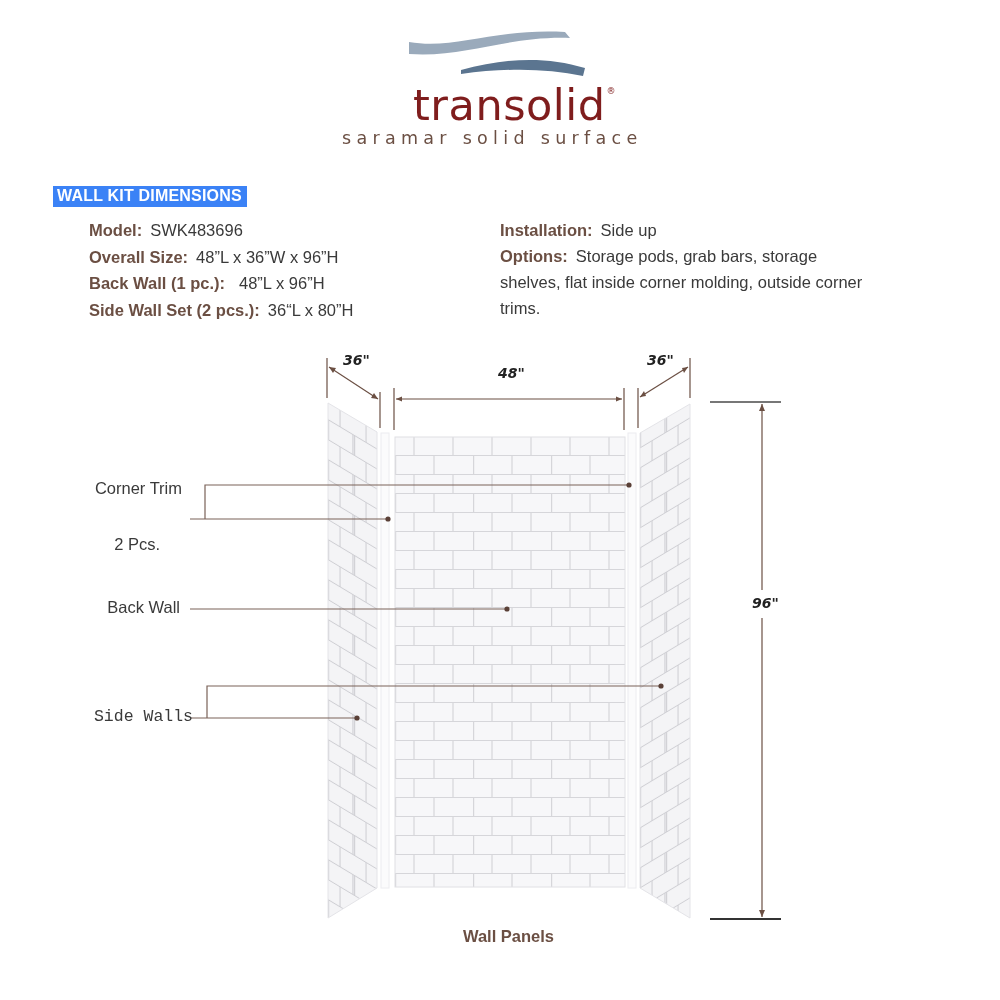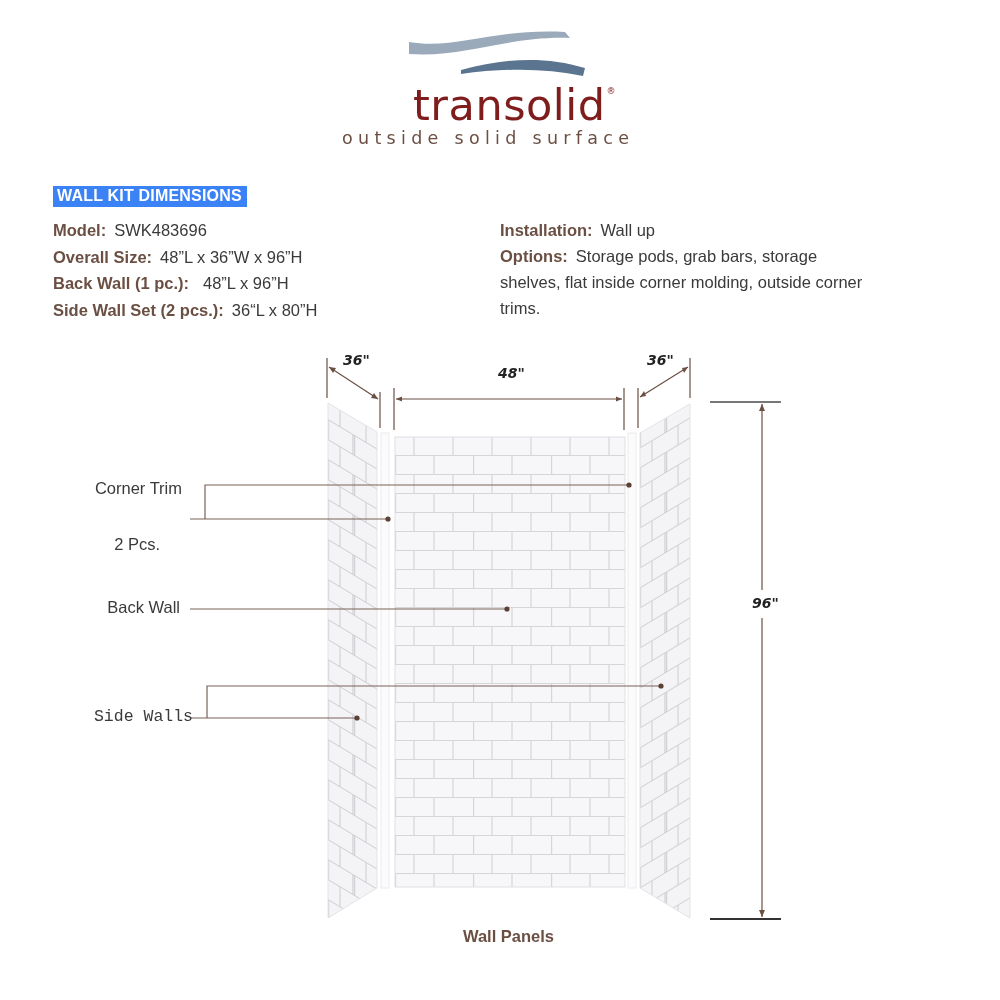--- a/index.html
+++ b/index.html
@@ -14,21 +14,21 @@
   .logo-reg { font-size: 9px; vertical-align: top; position: relative; top: 6px; margin-left: 1px; }
   .logo-tag { left: 342px; top: 128px; font-size: 17.5px; color: #6b4f43; letter-spacing: 5.3px;
               font-family: "DejaVu Sans", sans-serif; }
 
   
   .section-title { left: 53px; top: 186px; background: #3b82f6; color: #ffffff; font-weight: bold;
                    font-size: 16px; padding: 1px 5px 2px 4px; letter-spacing: 0.2px; }
   .spec-line { font-size: 16.5px; color: #3a3a3a; white-space: nowrap; }
   .spec-line .lbl { font-weight: bold; color: #6b4f43; margin-right: 8px; }
   .specs-left { left: 53px; top: 217px; }
-  .specs-left .spec-line { height: 26.5px; line-height: 26.5px; }
+  .specs-left .spec-line { height: 26.5px; line-height: 26.5px; margin-left: 36px; }
   .specs-right { left: 500px; top: 217px; width: 380px; }
   .specs-right .spec-line { height: 26px; line-height: 26px; white-space: normal; }
   .options-text { font-size: 16.5px; line-height: 26px; color: #3a3a3a; }
 
   
   svg.diagram { position: absolute; left: 0; top: 0; }
   .callout-label { font-size: 16.5px; color: #3a3a3a; text-align: right; white-space: nowrap; }
   .dim-label { font-family: "DejaVu Sans", sans-serif; font-style: italic; font-weight: bold;
                font-size: 14px; color: #222; }
   .caption { left: 0; width: 1017px; top: 927px; text-align: center; font-weight: bold;
@@ -37,42 +37,42 @@
 </head>
 <body>
 
 <svg class="abs logo-swoosh" viewBox="0 0 190 60" width="190" height="60">
   <path d="M4 14 C 50 22, 90 0, 160 4 L 165 10 C 100 8, 60 30, 4 26 Z" fill="#9aaabb"></path>
   <path d="M56 42 C 100 30, 140 28, 180 40 L 178 48 C 140 40, 100 40, 56 46 Z" fill="#5b7590"></path>
 </svg>
 <div class="abs logo-word">
   <span>transolid</span><span class="logo-reg">®</span>
 </div>
-<div class="abs logo-tag">outside solid surface</div>
+<div class="abs logo-tag">saramar solid surface</div>
 
 <div class="abs section-title">WALL KIT DIMENSIONS</div>
 
 <div class="abs specs-left">
   <div class="spec-line">
     <span class="lbl">Model:</span><span>SWK483696</span>
   </div>
   <div class="spec-line">
     <span class="lbl">Overall Size:</span><span>48”L x 36”W x 96”H</span>
   </div>
   <div class="spec-line">
     <span class="lbl">Back Wall (1 pc.):</span><span style="margin-left:6px">48”L x 96”H</span>
   </div>
   <div class="spec-line">
     <span class="lbl">Side Wall Set (2 pcs.):</span><span>36“L x 80”H</span>
   </div>
 </div>
 
 <div class="abs specs-right">
   <div class="spec-line">
-    <span class="lbl">Installation:</span><span>Wall up</span>
+    <span class="lbl">Installation:</span><span>Side up</span>
   </div>
   <div class="options-text">
     <span class="lbl" style="font-weight:bold;color:#6b4f43;margin-right:8px">Options:</span><span>Storage pods, grab bars, storage shelves, flat inside corner molding, outside corner trims.</span>
   </div>
 </div>
 
 <svg class="diagram" width="1000" height="1000" viewBox="0 0 1000 1000">
   <defs>
     <pattern id="backTiles" x="395" y="437" width="78" height="38" patternUnits="userSpaceOnUse">
       <rect x="0" y="0" width="78" height="38" fill="#f7f7f9"></rect>

